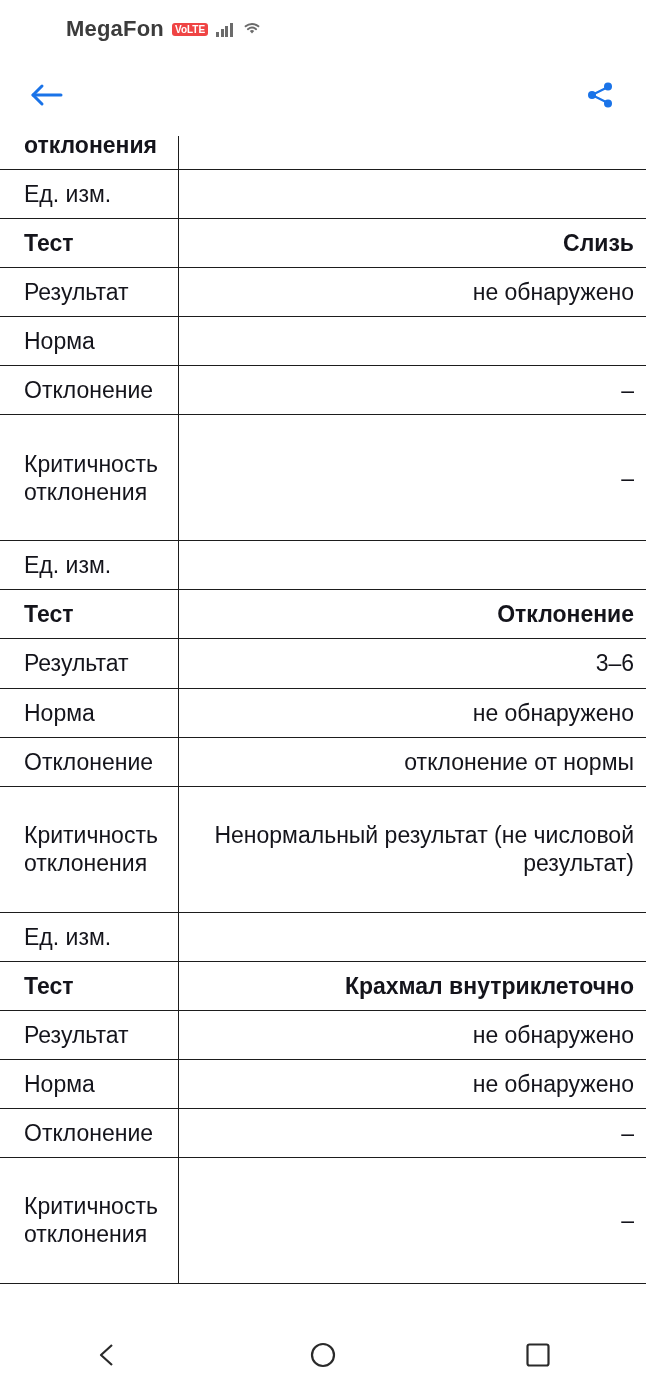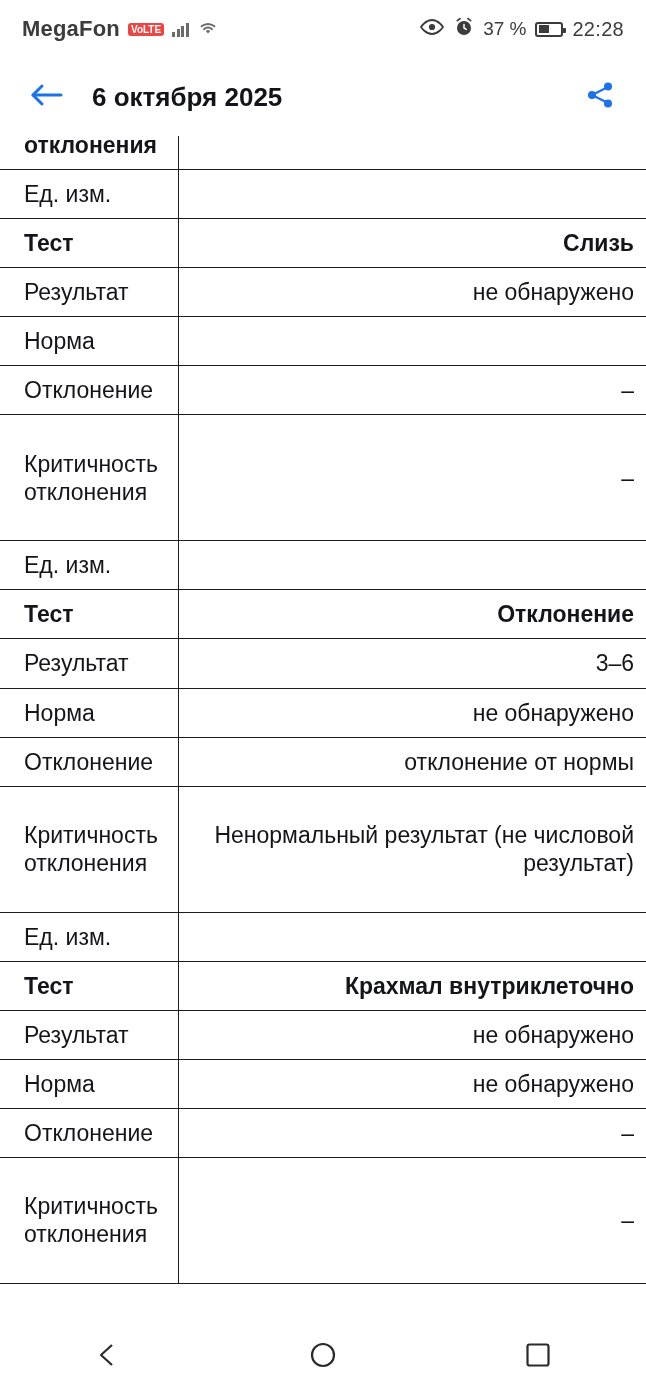--- a/index.html
+++ b/index.html
@@ -12,20 +12,21 @@
   }
 
   
   .statusbar {
     height: 58px;
     display: flex;
     align-items: center;
     padding: 0 22px;
     background: #ffffff;
     color: #3c3c3c;
+    margin-left: 44px;
   }
   .sb-left {
     display: flex;
     align-items: center;
     gap: 8px;
   }
   .carrier {
     font-size: 22px;
     font-weight: 600;
     letter-spacing: .2px;
@@ -175,52 +176,31 @@
         <i></i>
       </span>
     <span>
       <svg width="22" height="17" viewBox="0 0 22 17" fill="none">
         <path d="M11 14.6l2.2-2.7a3.3 3.3 0 0 0-4.4 0L11 14.6z" fill="#6b6b6b"></path>
         <path d="M4.6 7.3a10 10 0 0 1 12.8 0" stroke="#6b6b6b" stroke-width="1.9" stroke-linecap="round"></path>
         <path d="M6.9 10.2a6.6 6.6 0 0 1 8.2 0" stroke="#6b6b6b" stroke-width="1.9" stroke-linecap="round"></path>
       </svg>
     </span>
   </div>
-  <div class="sb-right">
-    <span>
-      <svg width="26" height="18" viewBox="0 0 26 18" fill="none">
-        <path d="M13 2C6.5 2 2 9 2 9s4.5 7 11 7 11-7 11-7-4.5-7-11-7z" stroke="#3c3c3c" stroke-width="1.8"></path>
-        <circle cx="13" cy="9" r="3.1" fill="#3c3c3c"></circle>
-      </svg>
-    </span>
-    <span>
-      <svg width="20" height="20" viewBox="0 0 20 20" fill="none">
-        <circle cx="10" cy="11" r="7" fill="#3c3c3c"></circle>
-        <path d="M10 7.5V11l2.3 1.4" stroke="#fff" stroke-width="1.5" stroke-linecap="round"></path>
-        <path d="M3.4 3.6l2.6-2M16.6 3.6l-2.6-2" stroke="#3c3c3c" stroke-width="1.8" stroke-linecap="round"></path>
-      </svg>
-    </span>
-    <span class="pct">37 %</span>
-    <span class="battery">
-        <i></i>
-      </span>
-    <span class="clock">22:28</span>
-  </div>
 </div>
 
 <div class="appbar">
   <div class="back-btn">
     <span>
       <svg width="34" height="26" viewBox="0 0 34 26" fill="none">
         <path d="M32 13H4" stroke="#1a73e8" stroke-width="3" stroke-linecap="round"></path>
         <path d="M13 4L4 13l9 9" stroke="#1a73e8" stroke-width="3" stroke-linecap="round" stroke-linejoin="round"></path>
       </svg>
     </span>
   </div>
-  <div class="appbar-title">6 октября 2025</div>
   <div class="share-btn">
     <span>
       <svg width="30" height="30" viewBox="0 0 30 30" fill="none">
         <circle cx="23" cy="6.5" r="4" fill="#1a73e8"></circle>
         <circle cx="7" cy="15" r="4" fill="#1a73e8"></circle>
         <circle cx="23" cy="23.5" r="4" fill="#1a73e8"></circle>
         <path d="M20 8.5l-10 5M10 16.5l10 5" stroke="#1a73e8" stroke-width="2.2" stroke-linecap="round"></path>
       </svg>
     </span>
   </div>

